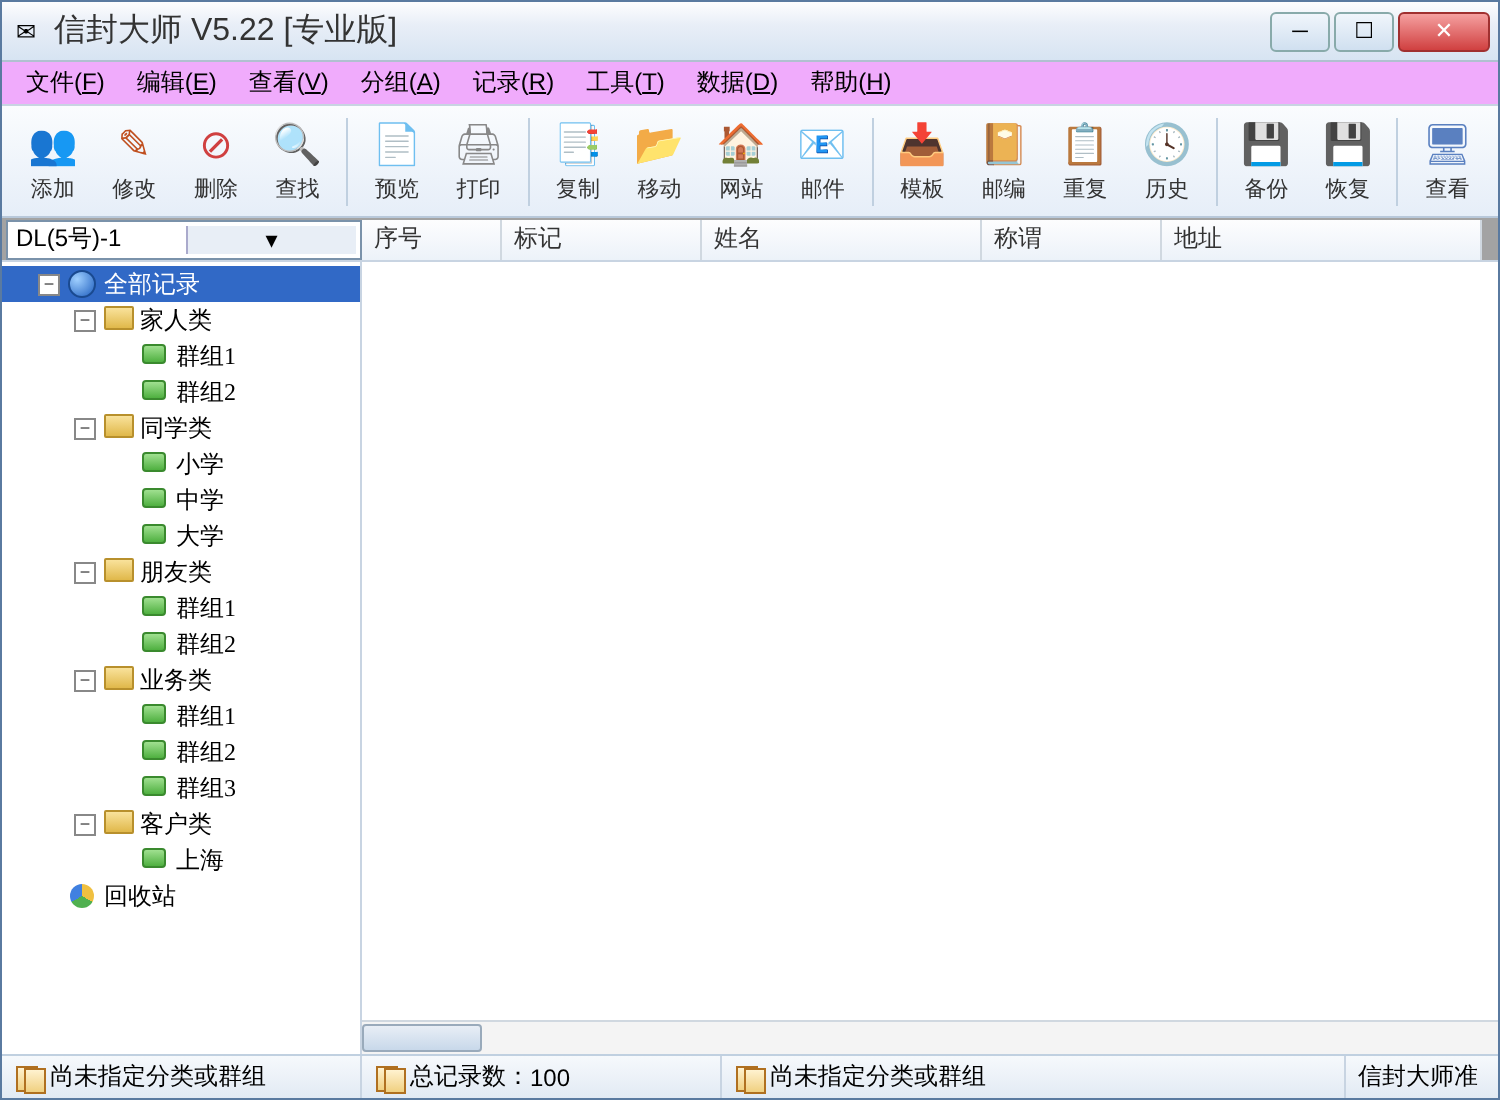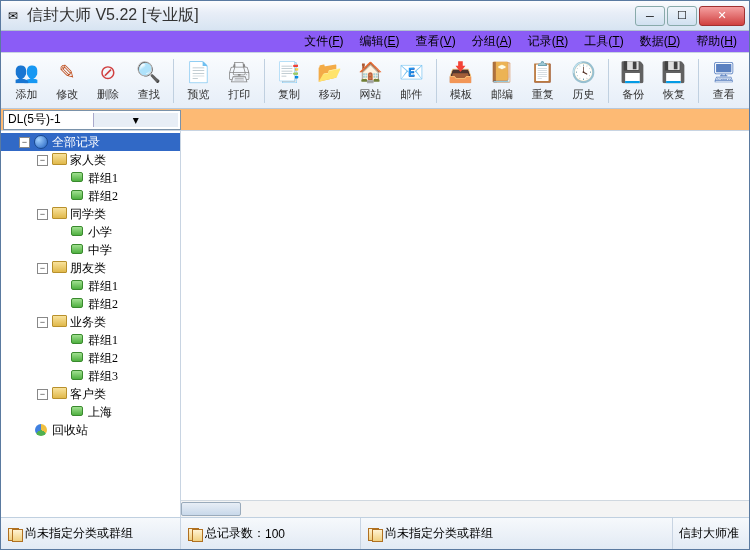--- a/index.html
+++ b/index.html
@@ -6,29 +6,29 @@
 body { font-family: "Microsoft YaHei", "SimSun", sans-serif; font-size: 12px; background: #d4e4f0; overflow: hidden; }
 .window { width: 750px; height: 550px; background: #f0f0f0; border: 1px solid #5a7aa0; display: flex; flex-direction: column; }
 .titlebar { height: 30px; background: linear-gradient(to bottom, #fdfdfe, #e8eef7 40%, #d7e4f2); border-bottom: 1px solid #b0c0d0; display: flex; align-items: center; padding: 0 4px; }
 .titlebar .app-icon { width: 16px; height: 16px; margin-right: 6px; display: inline-flex; align-items: center; justify-content: center; }
 .titlebar .title { flex: 1; color: #333; font-size: 16px; }
 .win-controls { display: flex; gap: 2px; }
 .win-btn { width: 30px; height: 20px; border: 1px solid #8aa; border-radius: 3px; display: flex; align-items: center; justify-content: center; font-size: 11px; cursor: pointer; }
 .win-min { background: linear-gradient(#f0f5fb,#d0e0f0); }
 .win-max { background: linear-gradient(#f0f5fb,#d0e0f0); }
 .win-close { width: 46px; background: linear-gradient(#f5a0a0,#d04040); color: #fff; border-color: #a03030; }
-.menubar { height: 22px; background: #8b5cf6; display: flex; align-items: center; padding: 0 4px; border-bottom: 1px solid #c8d4e2; justify-content: flex-end; }
+.menubar { height: 22px; background: #f0abfc; display: flex; align-items: center; padding: 0 4px; border-bottom: 1px solid #c8d4e2; }
 .menu-item { padding: 2px 8px; cursor: pointer; }
 .menu-item .hotkey { text-decoration: underline; }
 .toolbar { height: 56px; background: linear-gradient(#fafcfe,#e6eef8); border-bottom: 1px solid #b8c8da; display: flex; align-items: center; padding: 2px 6px; gap: 2px; }
 .tool-btn { width: 40px; height: 50px; display: flex; flex-direction: column; align-items: center; justify-content: center; cursor: pointer; border: 1px solid transparent; border-radius: 3px; }
 .tool-icon { width: 26px; height: 26px; display: flex; align-items: center; justify-content: center; font-size: 20px; }
 .tool-label { font-size: 11px; color: #333; margin-top: 2px; }
 .tool-sep { width: 1px; height: 44px; background: #c0d0e0; margin: 0 3px; }
-.filter-row { height: 22px; background: #fdba74; border-bottom: 1px solid #c8d4e2; display: flex; align-items: center; }
+.filter-row { height: 22px; background: #a3a3a3; border-bottom: 1px solid #c8d4e2; display: flex; align-items: center; }
 .combo { height: 20px; width: 178px; border: 1px solid #7a92aa; background: #fff; display: flex; align-items: center; padding: 0 2px 0 4px; margin-left: 2px; }
 .combo span { flex: 1; }
 .combo .arrow { width: 14px; text-align: center; background: #e8eef6; border-left: 1px solid #aac; cursor: pointer; }
 .col-headers { flex: 1; display: flex; height: 20px; }
 .col-head { border-right: 1px solid #d0d8e0; background: linear-gradient(#fdfdfe,#ecf2f9); padding: 2px 6px; display: flex; align-items: center; color: #333; cursor: pointer; }
 .main { flex: 1; display: flex; min-height: 0; }
 .tree-pane { width: 180px; background: #fff; border-right: 1px solid #c8d4e2; overflow: auto; padding: 2px 0; }
 .tree-row { display: flex; align-items: center; height: 18px; padding-left: 4px; cursor: pointer; }
 .tree-row.selected { background: #3169c6; color: #fff; }
 .expander { width: 11px; height: 11px; border: 1px solid #888; background: #fff; margin-right: 3px; display: inline-flex; align-items: center; justify-content: center; font-size: 9px; line-height: 1; color: #444; cursor: pointer; }
@@ -40,21 +40,21 @@
 .recycle-icon { width: 12px; height: 12px; border-radius: 50%; background: conic-gradient(#f0c040 0 120deg, #50b050 120deg 240deg, #4080e0 240deg 360deg); }
 .deck-icon { display:inline-flex; position:relative; width:16px; height:14px; }
 .deck-icon::before, .deck-icon::after { content:""; position:absolute; width:9px; height:11px; border:1px solid #b07020; background:linear-gradient(#fff2d0,#f0d080); }
 .deck-icon::before { left:1px; top:1px; }
 .deck-icon::after { left:5px; top:2px; }
 .list-pane { flex: 1; background: #fff; display: flex; flex-direction: column; }
 .list-body { flex: 1; overflow: auto; }
 .hscroll { height: 17px; background: #f0f0f0; border-top: 1px solid #d0d8e0; position: relative; }
 .hscroll .track { height: 100%; background: #f4f4f4; }
 .hscroll .thumb { position: absolute; left: 0; top: 1px; width: 60px; height: 14px; background: linear-gradient(#e8eef6,#c8d8ea); border: 1px solid #9ab; border-radius: 2px; cursor: pointer; }
-.statusbar { height: 32px; background: linear-gradient(#f6f9fc,#e2eaf4); border-top: 1px solid #c0d0e0; display: flex; align-items: center; font-size: 12px; }
+.statusbar { height: 22px; background: linear-gradient(#f6f9fc,#e2eaf4); border-top: 1px solid #c0d0e0; display: flex; align-items: center; font-size: 12px; }
 .status-cell { display: flex; align-items: center; padding: 0 6px; height: 100%; border-right: 1px solid #c8d4e2; }
 .status-icon { width: 14px; height: 14px; margin-right: 4px; display: inline-flex; align-items: center; justify-content: center; }
 .indent1 { padding-left: 18px; }
 .indent2 { padding-left: 36px; }
 .indent3 { padding-left: 54px; font-family: Liberation Serif, serif; }
 </style>
 </head>
 <body>
 
 <div class="window">
@@ -154,20 +154,27 @@
         <div class="tool-icon" style="color: rgb(90, 128, 192);">🖥</div>
         <div class="tool-label">查看</div>
       </div>
     </div>
 
   <div class="filter-row">
     <div class="combo">
       <span>DL(5号)-1</span>
       <span class="arrow">▾</span>
     </div>
+    <div class="col-headers" id="col-headers">
+        <div class="col-head" style="width: 70px;">序号</div>
+        <div class="col-head" style="width: 100px;">标记</div>
+        <div class="col-head" style="width: 140px;">姓名</div>
+        <div class="col-head" style="width: 90px;">称谓</div>
+        <div class="col-head" style="width: 160px;">地址</div>
+      </div>
   </div>
 
   <div class="main">
     <div class="tree-pane">
       <div class="tree" id="tree">
           <div>
             <div class="tree-row indent1 selected">
               <span class="expander">−</span>
               <span class="tree-icon">
                 <span class="earth-icon"></span>
@@ -210,20 +217,27 @@
             </span>
             <span>小学</span>
           </div>
           <div class="tree-row indent3">
             <span class="spacer-exp"></span>
             <span class="tree-icon">
               <span class="group-icon"></span>
             </span>
             <span>中学</span>
           </div>
+          <div class="tree-row indent3">
+            <span class="spacer-exp"></span>
+            <span class="tree-icon">
+              <span class="group-icon"></span>
+            </span>
+            <span>大学</span>
+          </div>
           <div class="tree-row indent2">
             <span class="expander">−</span>
             <span class="tree-icon">
               <span class="folder-icon"></span>
             </span>
             <span>朋友类</span>
           </div>
           <div class="tree-row indent3">
             <span class="spacer-exp"></span>
             <span class="tree-icon">

